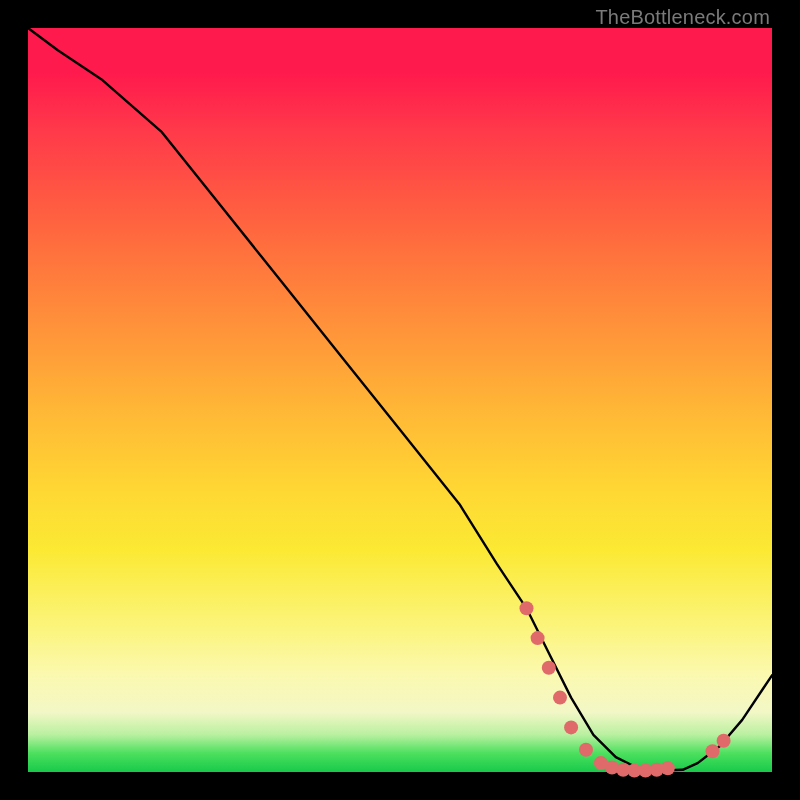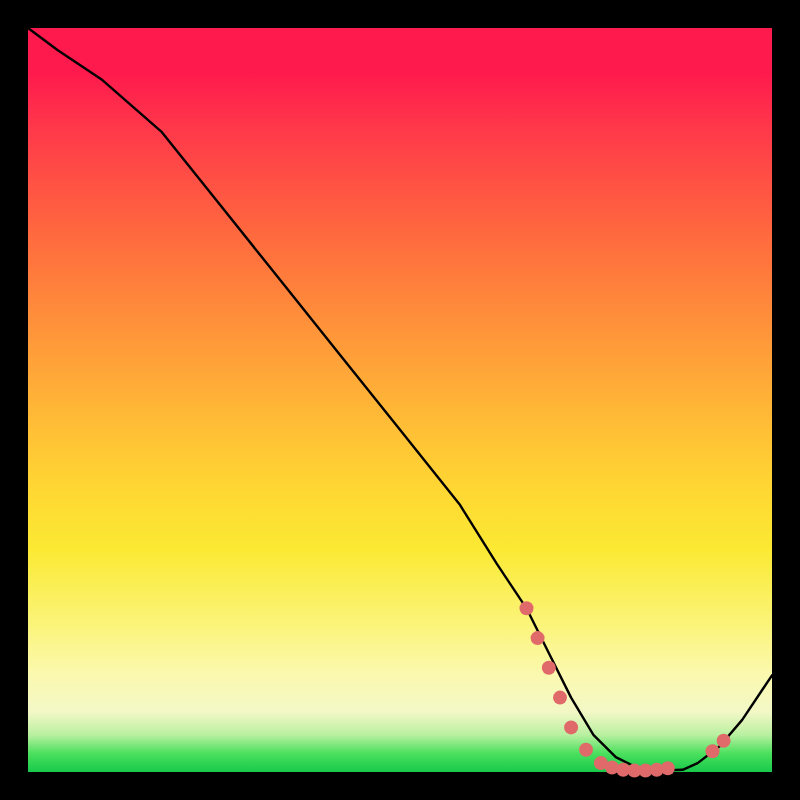--- a/index.html
+++ b/index.html
@@ -78,13 +78,14 @@
           <circle cx="595.2" cy="741.8" r="7" fill="#e06a6a"></circle>
           <circle cx="606.4" cy="742.5" r="7" fill="#e06a6a"></circle>
           <circle cx="617.5" cy="742.5" r="7" fill="#e06a6a"></circle>
           <circle cx="628.7" cy="741.8" r="7" fill="#e06a6a"></circle>
           <circle cx="639.8" cy="740.3" r="7" fill="#e06a6a"></circle>
           <circle cx="684.5" cy="723.2" r="7" fill="#e06a6a"></circle>
           <circle cx="695.6" cy="712.8" r="7" fill="#e06a6a"></circle>
         </g>
     </svg>
   </div>
+  <div class="attribution">TheBottleneck.com</div>
 </div>
 
 </body></html>

